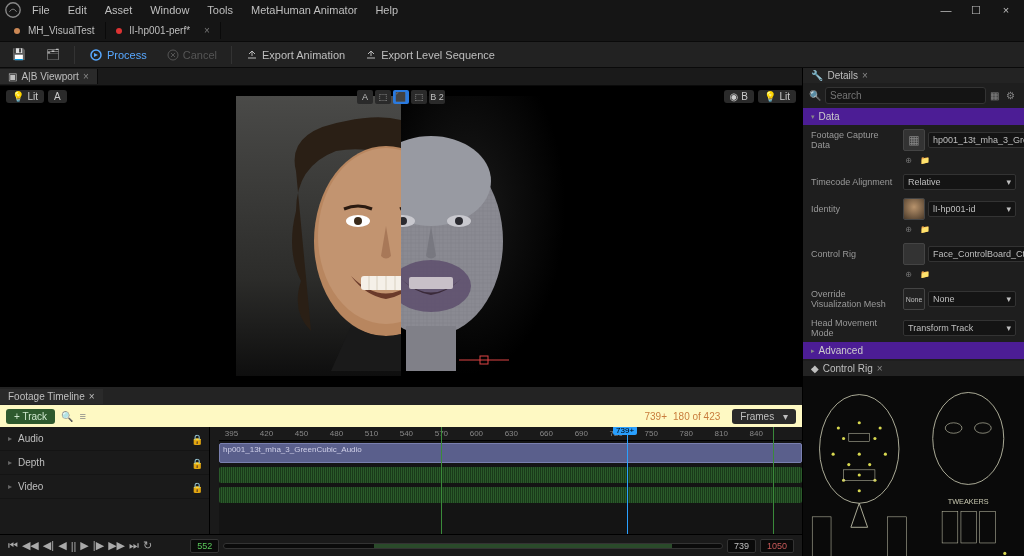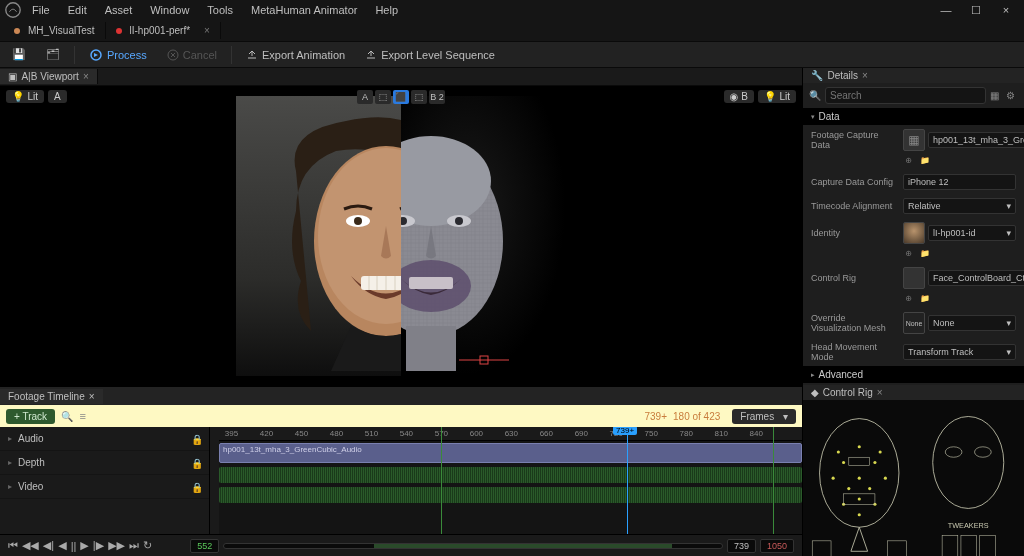--- a/index.html
+++ b/index.html
@@ -65,21 +65,21 @@
   .transport .ico{color:#aaa;font-size:11px;}
   .transport .frame-box{background:#0a0a0a;border:1px solid #333;padding:1px 6px;font-size:9px;border-radius:2px;}
   .transport .frame-box.green{color:#5ac85a;}
   .details{width:222px;background:#1e1e1e;border-left:1px solid #000;display:flex;flex-direction:column;overflow:hidden;}
   .details-head{height:18px;display:flex;align-items:center;background:#232323;}
   .details-head .tab{padding:2px 8px;font-size:10px;display:flex;gap:4px;align-items:center;}
   .details-head .close{color:#888;}
   .det-search{margin:4px 6px;display:flex;gap:4px;align-items:center;}
   .det-search input{flex:1;background:#141414;border:1px solid #333;border-radius:3px;padding:2px 4px;color:#888;font-size:10px;}
   .det-ico{width:12px;height:12px;color:#888;font-size:10px;}
-  .section-h{background:#000000;padding:3px 8px;font-size:10px;color:#ccc;display:flex;align-items:center;gap:4px;cursor:default;}
+  .section-h{background:#4c1d95;padding:3px 8px;font-size:10px;color:#ccc;display:flex;align-items:center;gap:4px;cursor:default;}
   .section-h .arr{font-size:7px;color:#888;}
   .prop{display:flex;align-items:center;padding:4px 8px;gap:6px;font-size:9px;}
   .prop .label{flex:0 0 86px;color:#999;}
   .prop .val{flex:1;display:flex;align-items:center;gap:3px;}
   .prop .dd{background:#141414;border:1px solid #333;border-radius:2px;padding:2px 4px;flex:1;display:flex;justify-content:space-between;align-items:center;font-size:9px;}
   .thumb{width:22px;height:22px;background:#333;border:1px solid #444;border-radius:2px;flex-shrink:0;}
   .thumb.face{background:radial-gradient(circle at 50% 40%,#b8936c,#4a3a2a);}
   .thumb.icon{display:flex;align-items:center;justify-content:center;font-size:12px;color:#888;}
   .control-rig-panel{flex:1;background:#0a0a0a;display:flex;gap:4px;padding:4px;}
   .rig-face{flex:1;position:relative;}
@@ -377,28 +377,20 @@
         <div class="dd">
             <span>hp001_13t_mha_3_Greer</span>
           </div>
       </div>
     </div>
     <div class="prop" style="padding-top:0;padding-left:100px;">
       <div class="small-btn">⊕</div>
       <div class="small-btn">📁</div>
     </div>
     <div class="prop">
-      <div class="label">Capture Data Config</div>
-      <div class="val">
-          <div class="dd">
-            <span>iPhone 12</span>
-          </div>
-        </div>
-    </div>
-    <div class="prop">
       <div class="label">Timecode Alignment</div>
       <div class="val">
           <div class="dd">
             <span>Relative</span>
             <span>▾</span>
           </div>
         </div>
     </div>
     <div class="prop">
       <div class="label">Identity</div>

